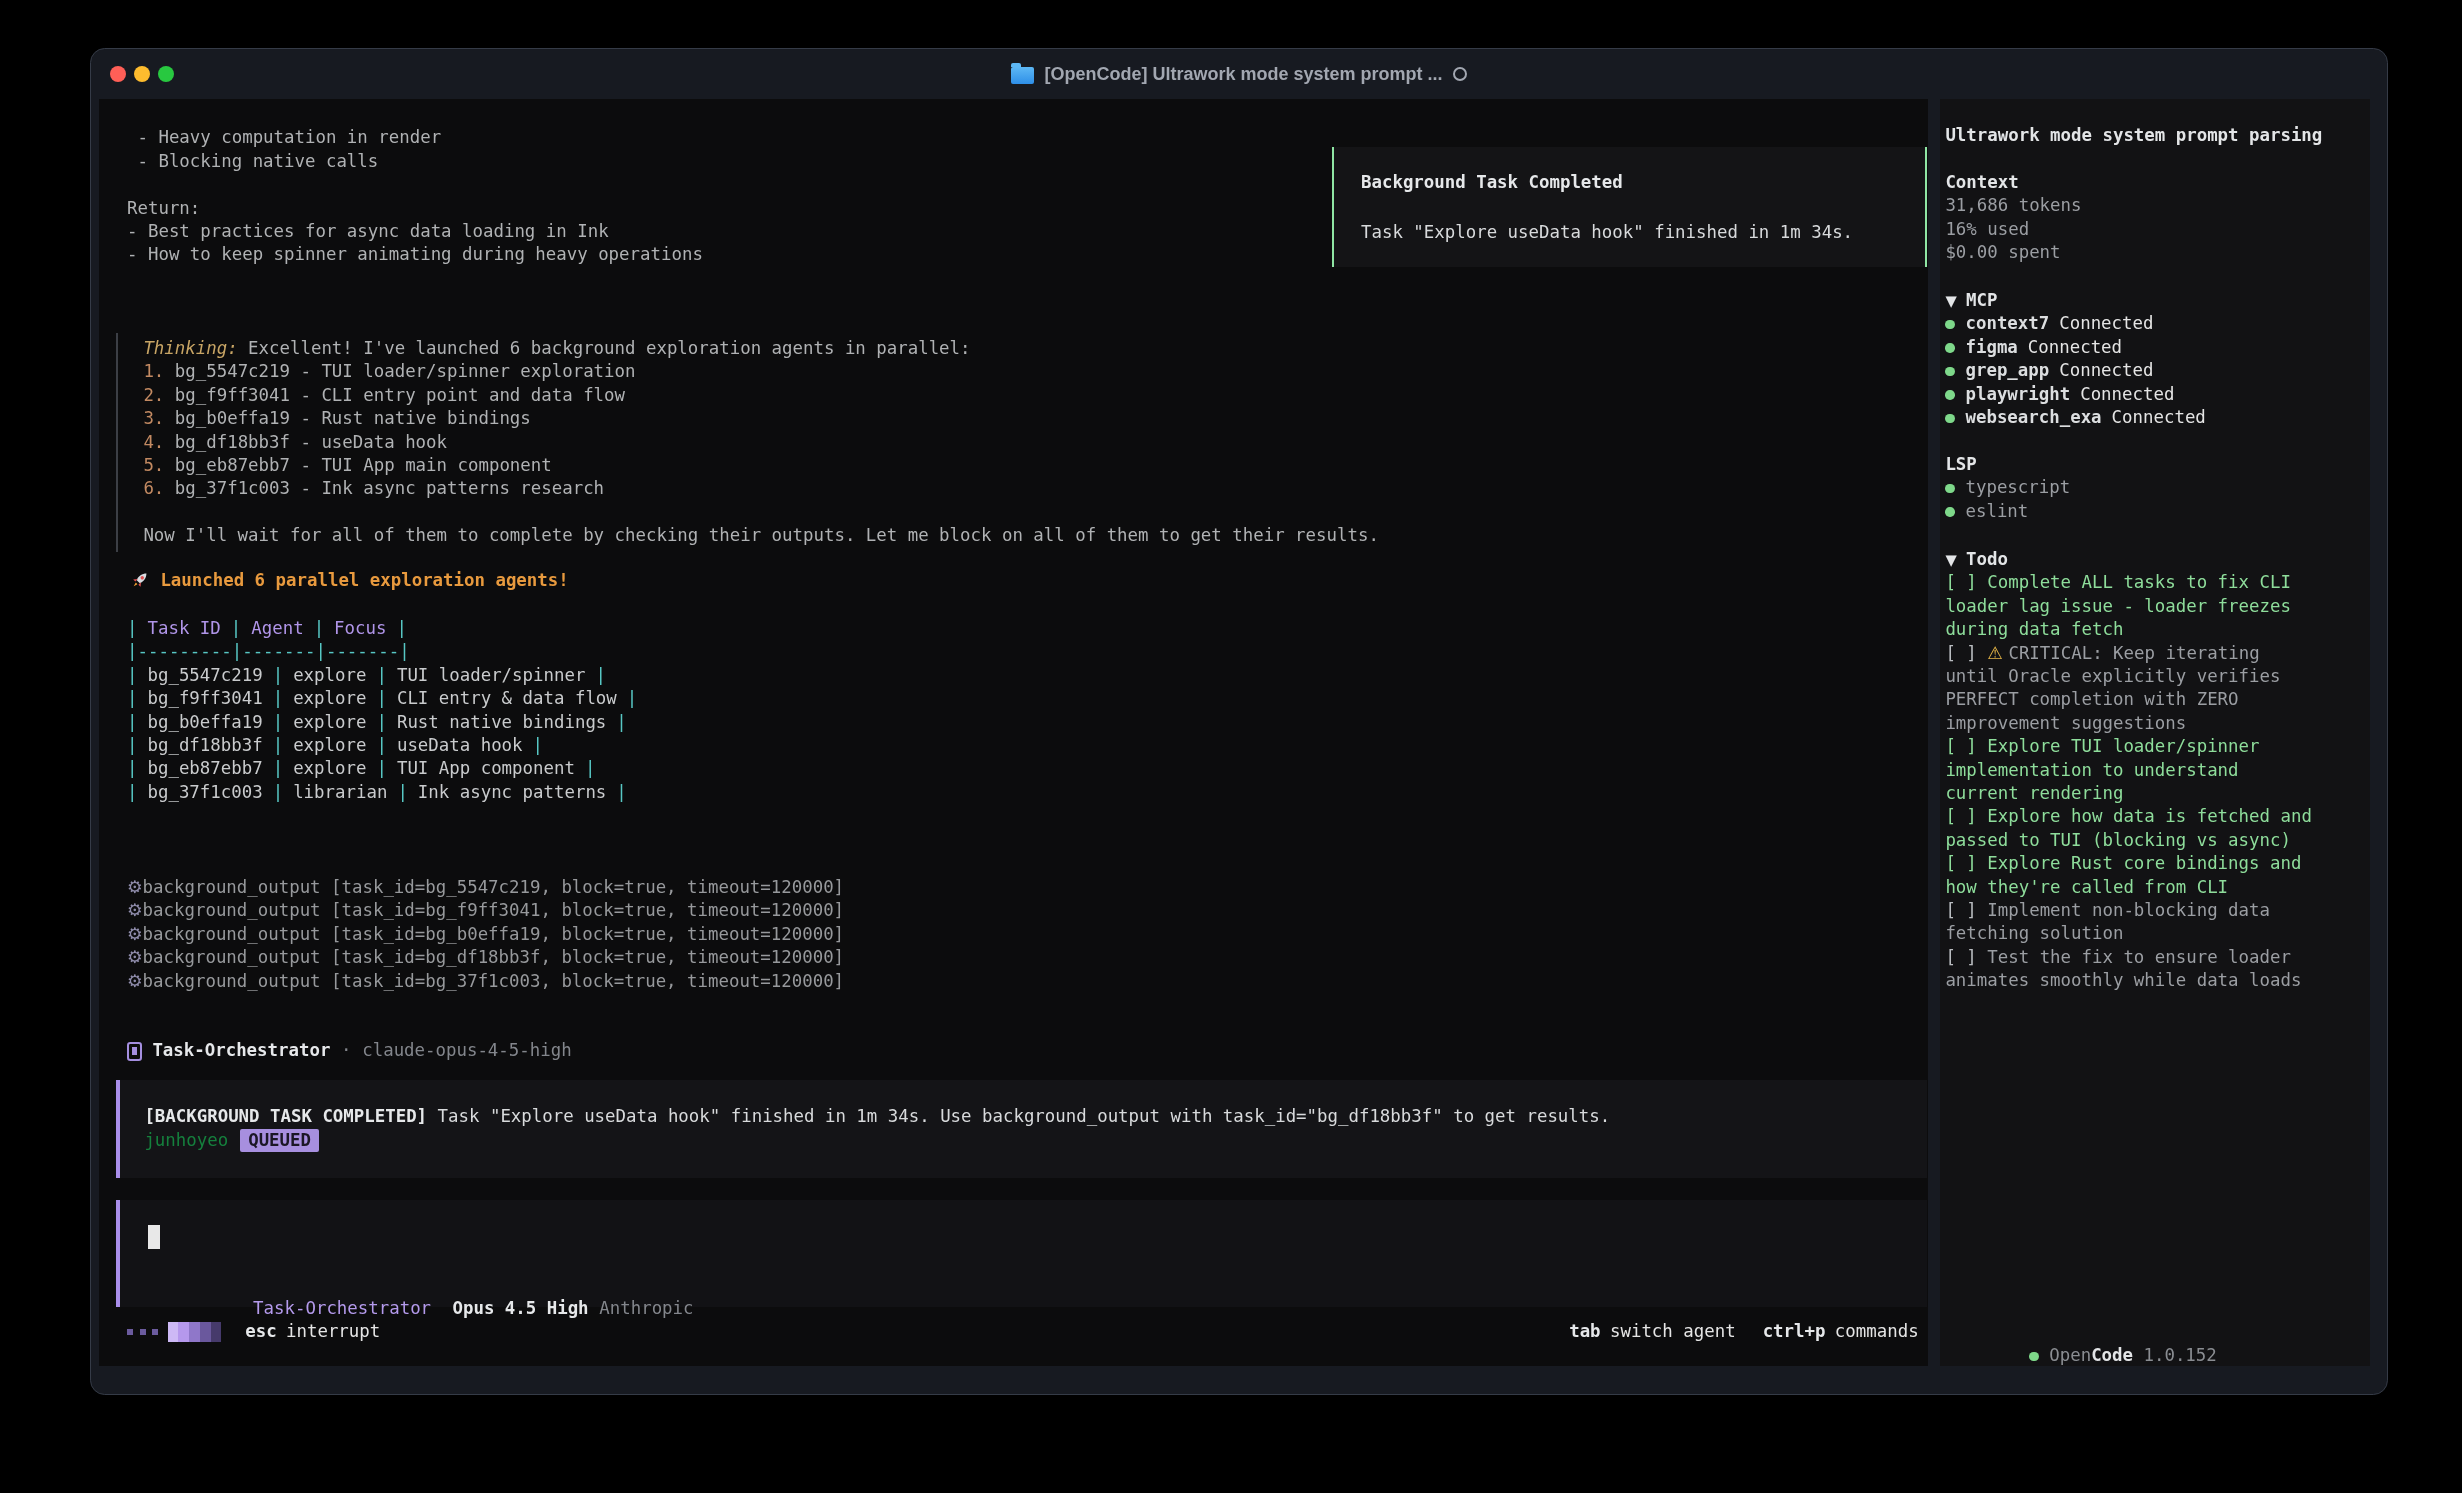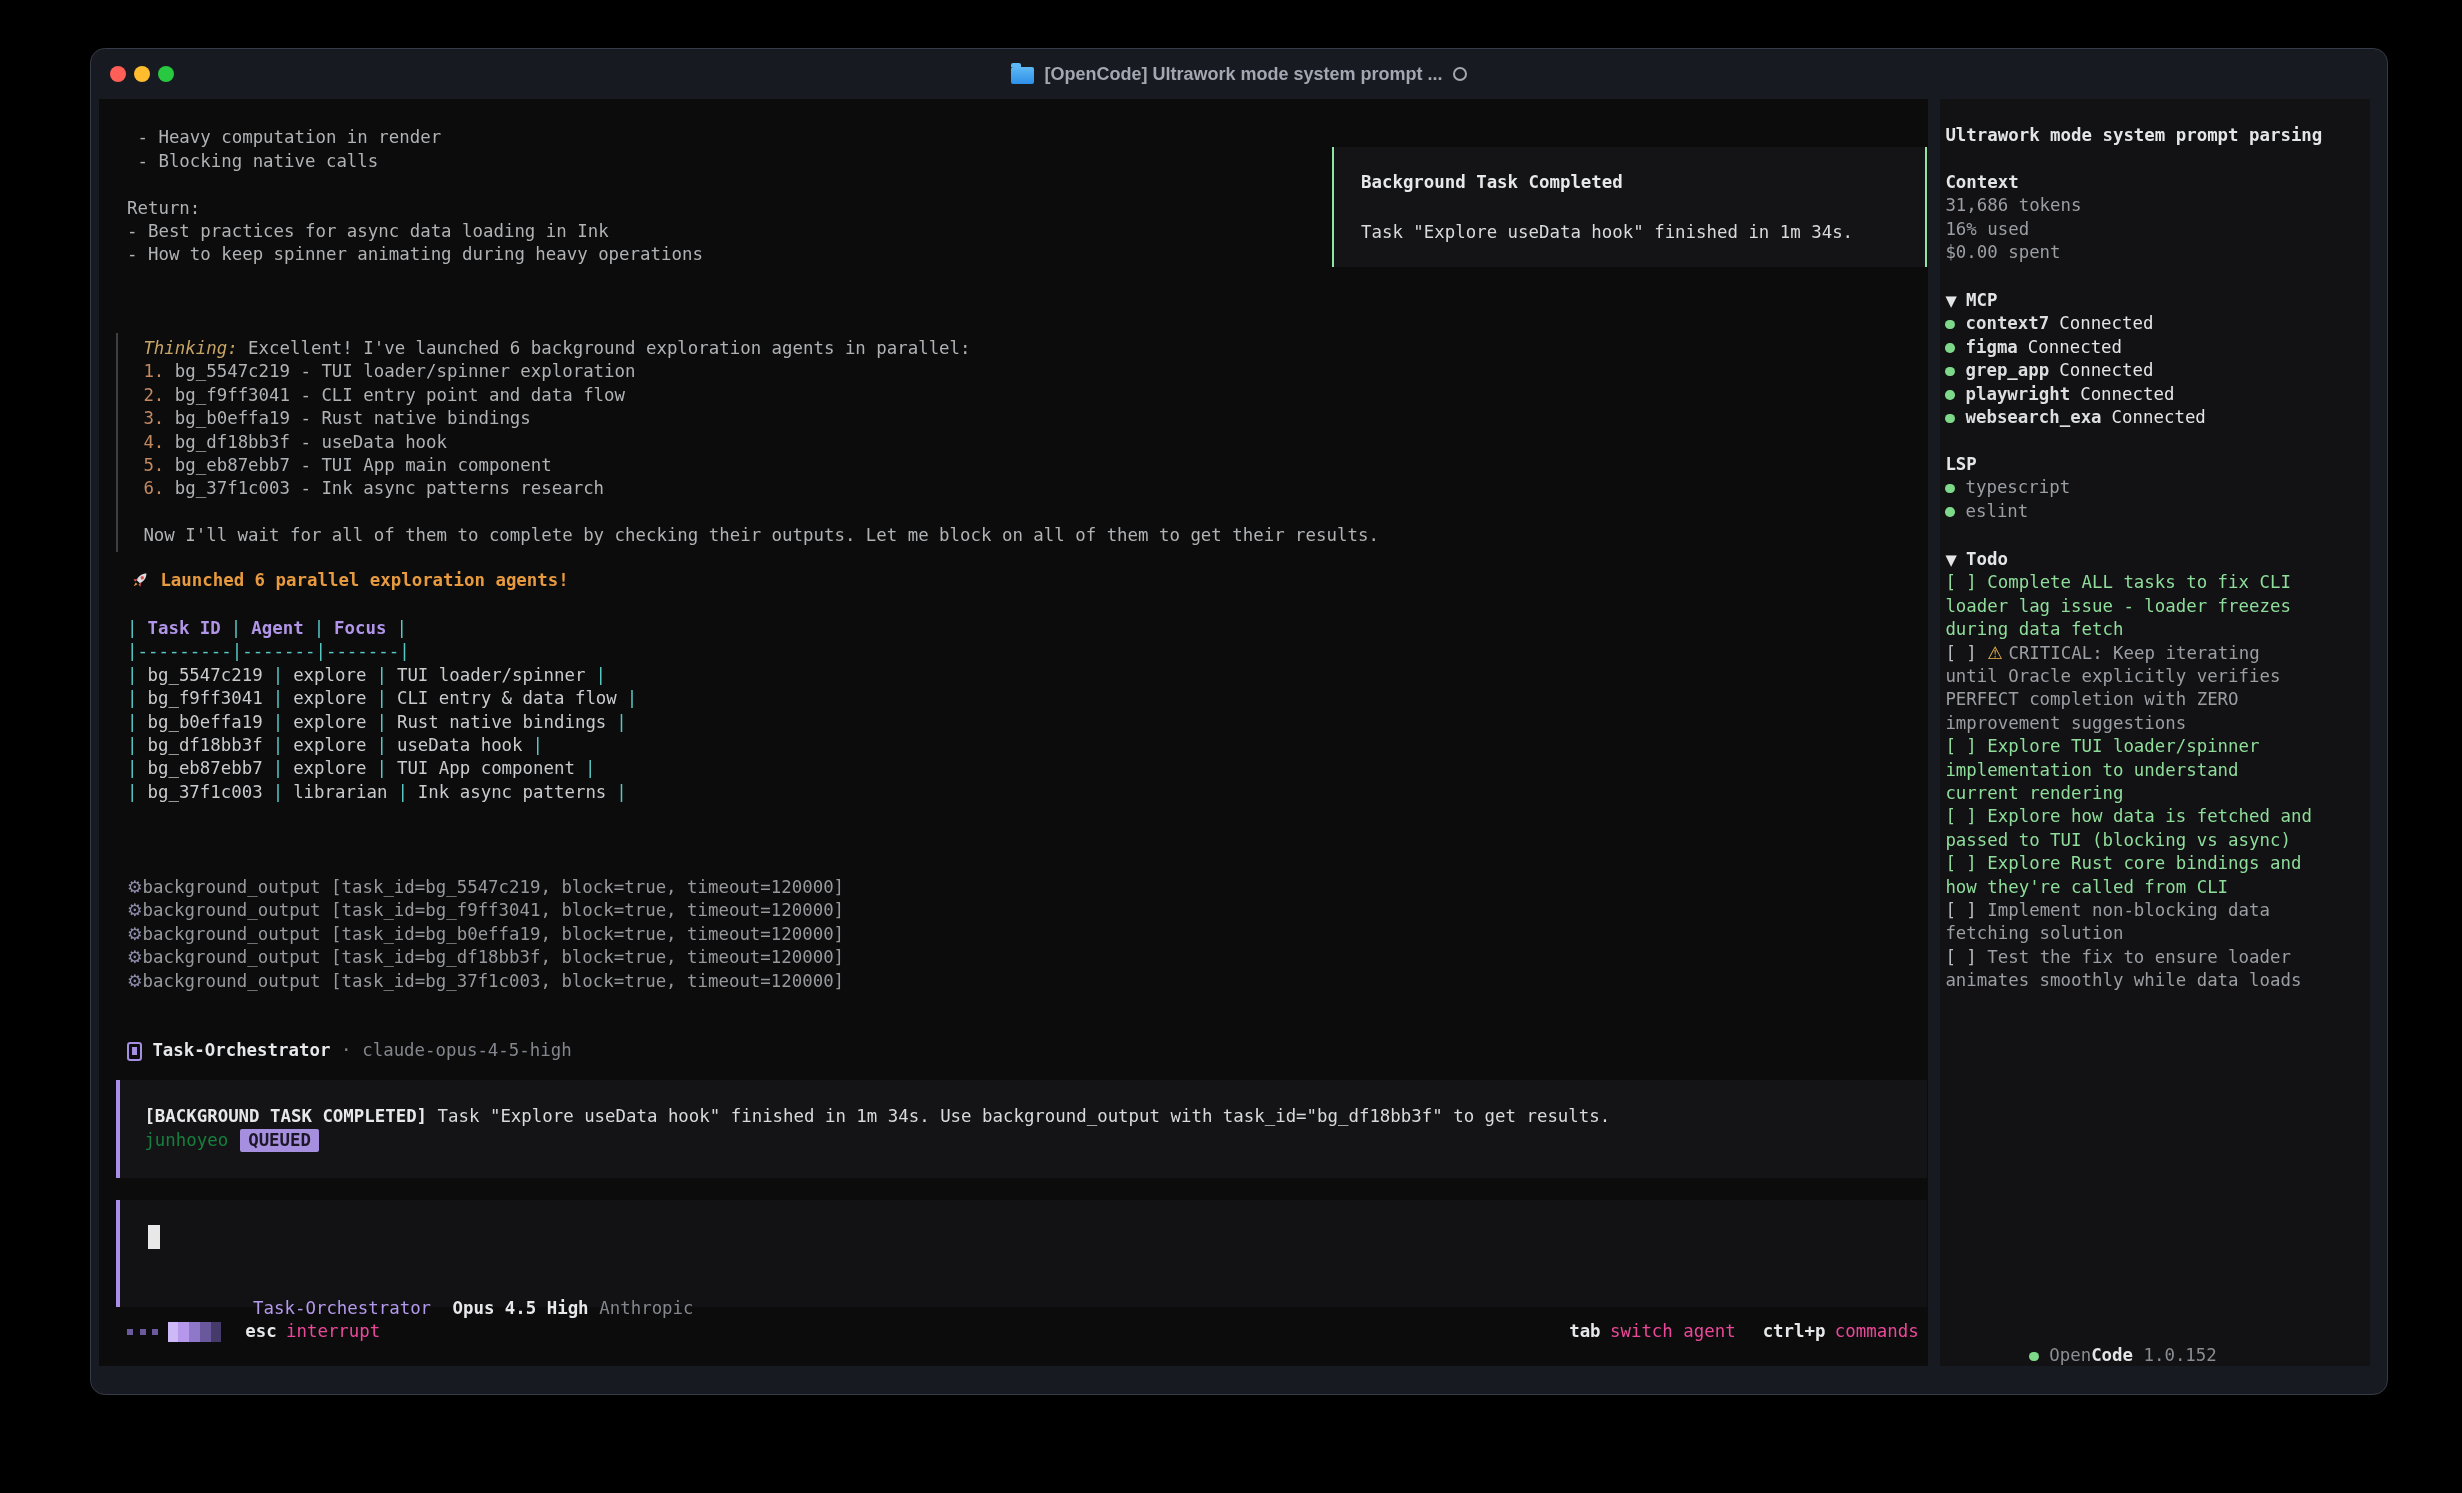--- a/index.html
+++ b/index.html
@@ -44,21 +44,21 @@
   .blank { height:23.4px; }
 
   
   .banner { left:28px; top:470px; display:flex; align-items:center; gap:9.4px; }
   .banner-text { color:#e89a3e; font-weight:bold; }
 
   
   .agents-table { left:28px; top:518px; }
   .t-line { height:23.4px; white-space:pre; }
   .tpipe { color:#57c7c4; }
-  .th { color:#b095e8; font-weight:bold; padding:0 10px; }
+  .th { color:#b095e8; font-weight:normal; padding:0 10px; }
   .tcell { color:#c9cbcd; padding:0 10px; }
   .tsep { color:#57c7c4; }
 
   
   .tools { left:28px; top:777px; }
   .gear { color:#8f8cab; font-family:"DejaVu Sans",sans-serif; }
   .tool-text { color:#97999c; }
 
   
   .orch { left:28px; top:938px; display:flex; align-items:center; gap:10.7px; height:28px; }
@@ -85,21 +85,21 @@
 
   
   .statusbar { left:0; top:1219px; width:100%; height:27px; padding:0 9.4px 0 28px;
                display:flex; align-items:center; }
   .spin-dots { display:flex; gap:6.7px; align-items:center; margin-right:9.4px; }
   .spin-dot { width:6px; height:6px; background:#6b5b9e; }
   .spin-bar { display:flex; margin-right:24px; }
   .spin-seg { width:10.7px; height:20px; }
   .s1{background:#cdb9f5}.s2{background:#b598ec}.s3{background:#8f77c9}.s4{background:#6a589d}.s5{background:#463a6b}
   .key { color:#e6e8ea; font-weight:bold; }
-  .key-label { color:#ec4899; margin-left:9.4px; }
+  .key-label { color:#e5e5e5; margin-left:9.4px; }
   .sb-right { margin-left:auto; display:flex; align-items:center; }
   .sb-gap { width:27px; }
 
   
   .notif { left:1233px; top:48px; width:595px; height:120px; background:#141416;
            border-left:2.7px solid #8fe6a4; border-right:2.7px solid #8fe6a4; padding:24px 0 0 27px; }
   .notif-title { color:#e6e8ea; font-weight:bold; }
   .notif-body { color:#d8dadc; margin-top:27px; }
 
   

